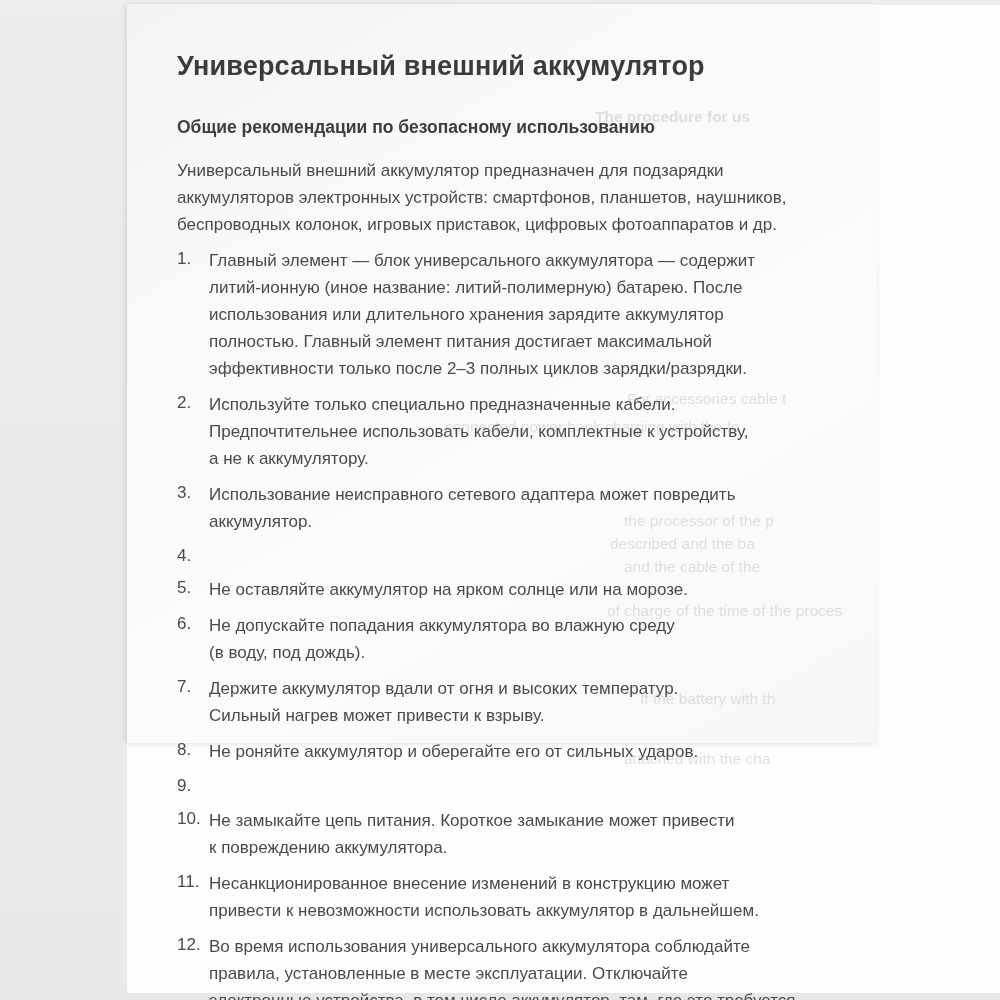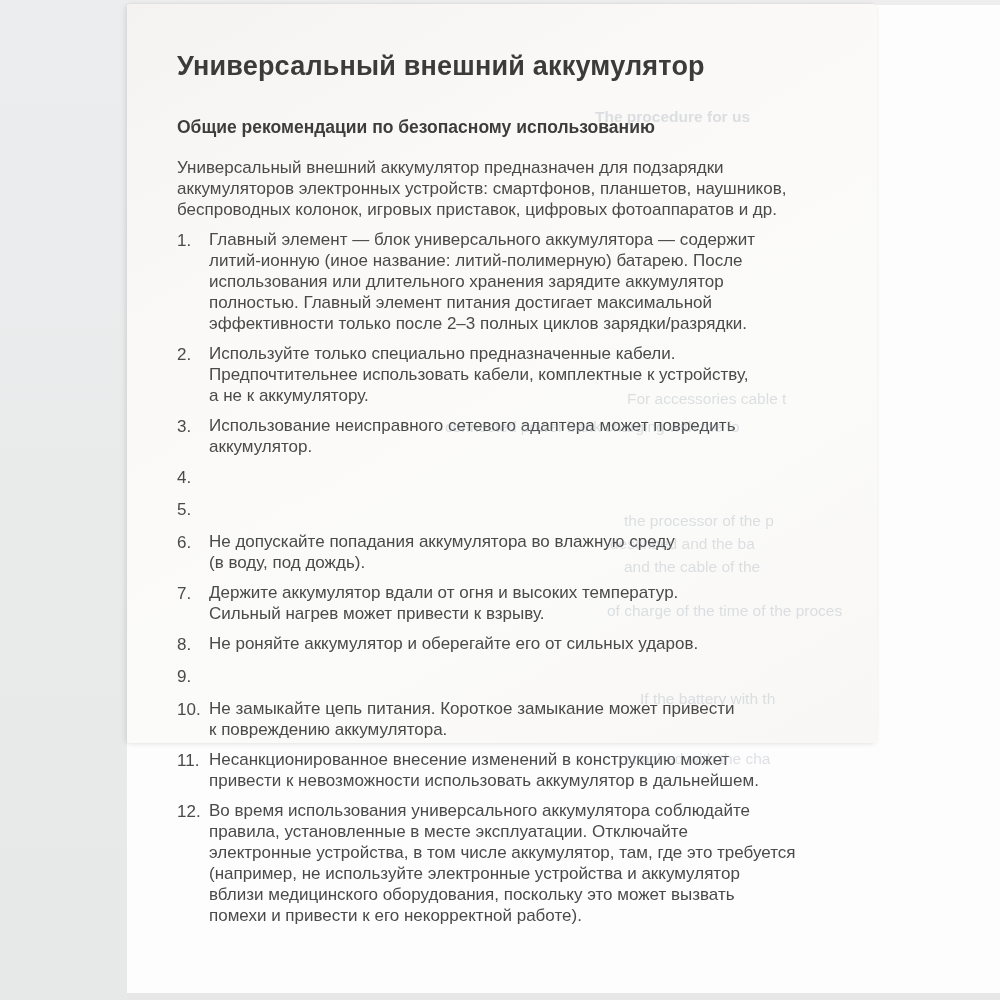--- a/index.html
+++ b/index.html
@@ -40,21 +40,21 @@
     font-weight: 700; color: #3b3b3b;
     letter-spacing: 0.2px;
   }
   h2 {
     margin: 33px 0 0;
     font-size: 17.5px; line-height: 22px;
     font-weight: 700; color: #3d3d3d;
   }
   .txt {
     white-space: pre-line;
-    font-size: 17px; line-height: 21px;
+    font-size: 17px; line-height: 27px;
     color: #4a4a4a;
   }
   .intro { margin: 19px 0 0; }
   ol.safety {
     list-style: none;
     margin: 7px 0 0; padding: 0;
   }
   ol.safety li {
     display: flex;
     margin-top: 9px;
@@ -118,20 +118,21 @@
     <li>
       <span class="num">3.</span>
       <span class="txt">Использование неисправного сетевого адаптера может повредить
 аккумулятор.</span>
     </li>
     <li>
       <span class="num">4.</span>
     </li>
     <li>
       <span class="num">5.</span>
+      <span class="txt">Не оставляйте аккумулятор на ярком солнце или на морозе.</span>
     </li>
     <li>
       <span class="num">6.</span>
       <span class="txt">Не допускайте попадания аккумулятора во влажную среду
 (в воду, под дождь).</span>
     </li>
     <li>
       <span class="num">7.</span>
       <span class="txt">Держите аккумулятор вдали от огня и высоких температур.
 Сильный нагрев может привести к взрыву.</span>

